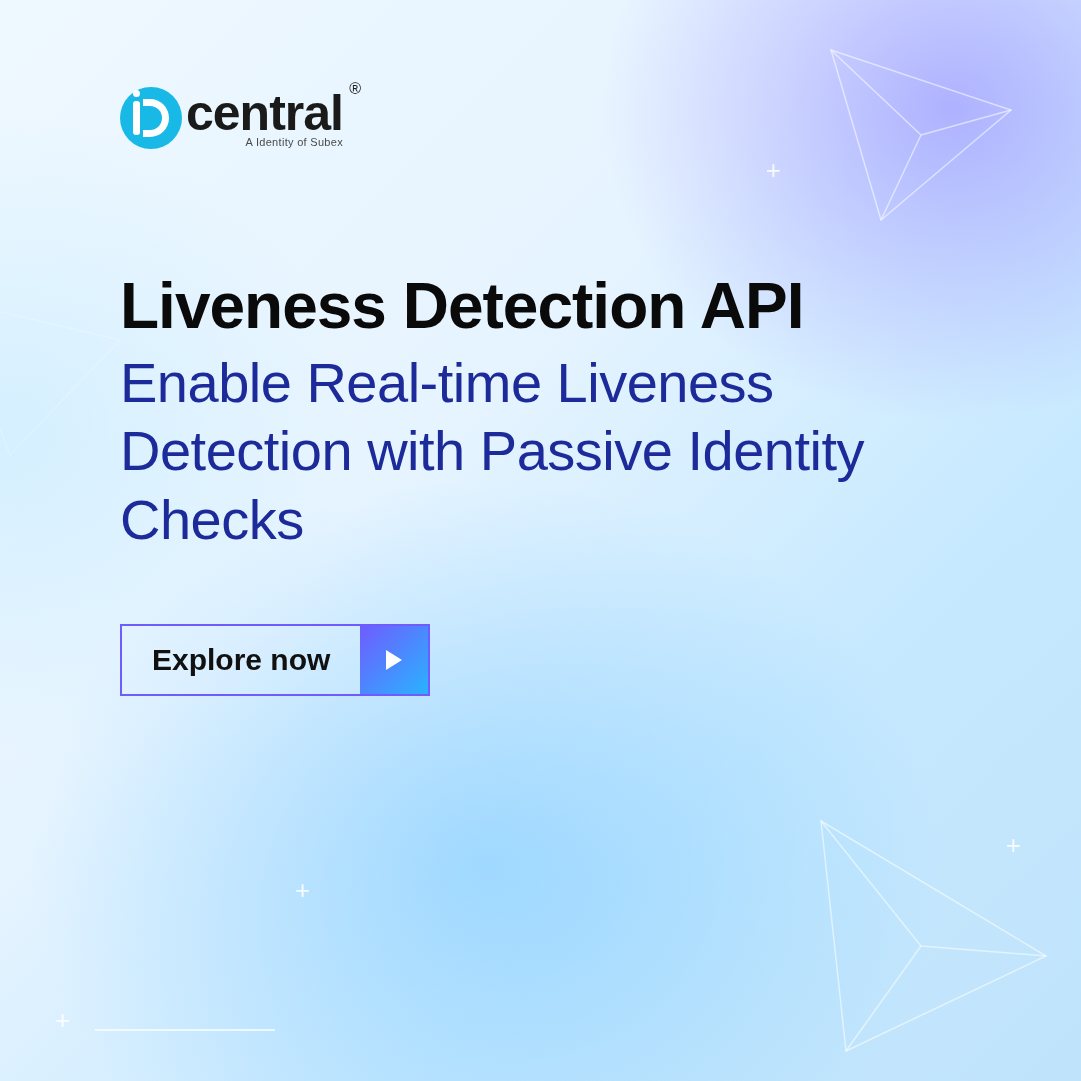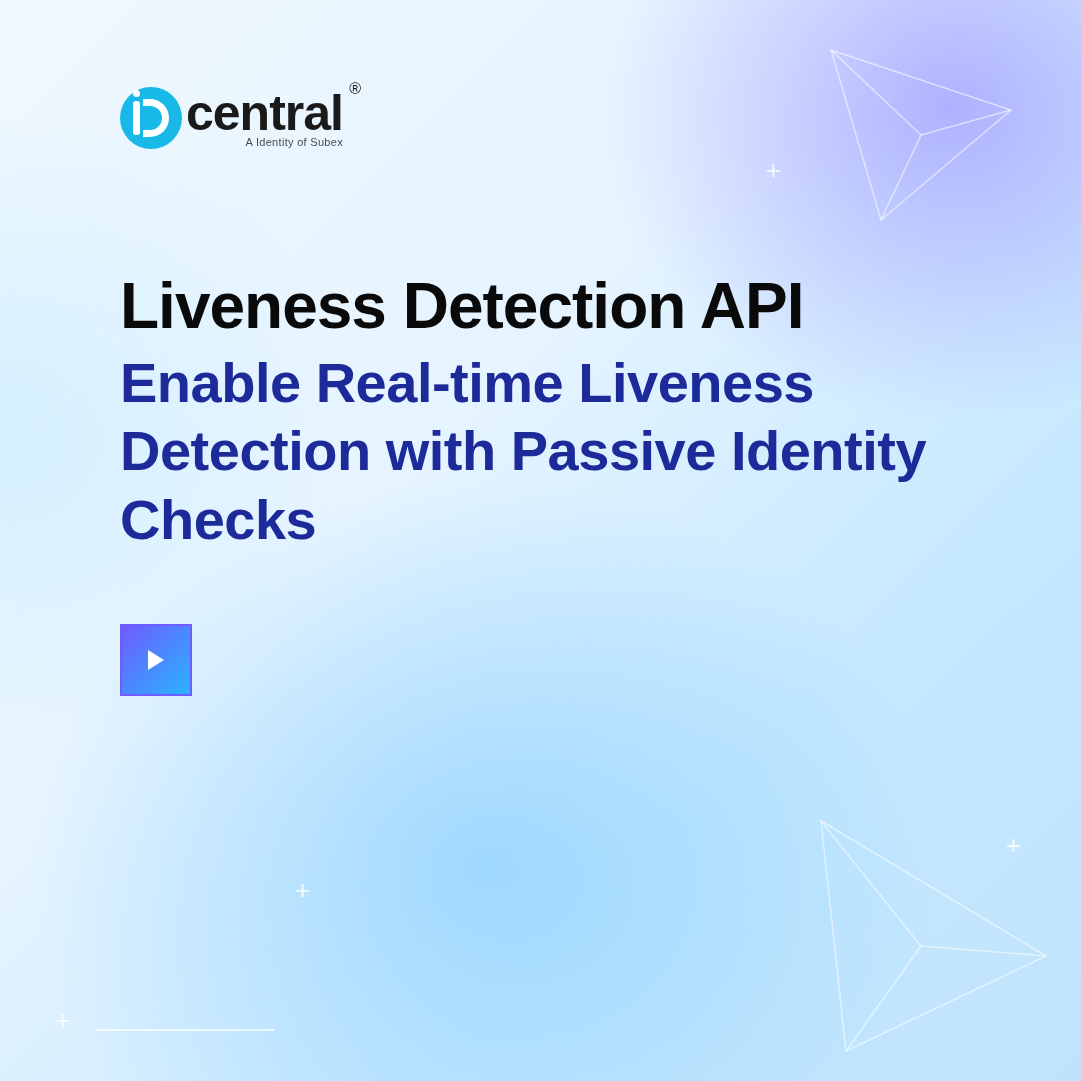--- a/index.html
+++ b/index.html
@@ -21,21 +21,21 @@
       display: flex; align-items: center; justify-content: center; gap: 3px;
     }
     .logo-i { width: 7px; height: 34px; background: #fff; border-radius: 3px; position: relative; }
     .logo-i::before { content:""; position:absolute; top:-11px; left:0; width:7px; height:7px; background:#fff; border-radius:50%; }
     .logo-d { width: 26px; height: 38px; border: 7px solid #fff; border-left: 0; border-radius: 0 20px 20px 0; }
     .logo-text { display:flex; flex-direction:column; margin-left:4px; }
     .logo-word { font-size: 50px; font-weight: 700; letter-spacing: -1px; color: #1a1a1a; line-height: 1; }
     .logo-reg { position:absolute; top:-8px; right:-18px; font-size:16px; color:#1a1a1a; }
     .logo-sub { font-size: 11px; color:#4a4a4a; text-align:right; margin-top:-2px; letter-spacing:0.3px; }
     .title { margin-top: 120px; font-size: 64px; font-weight: 700; color: #0a0a0a; letter-spacing: -1px; }
-    .subtitle { margin-top: 6px; font-size: 56px; font-weight: 700; color: #1c2a9a; line-height: 1.22; letter-spacing: -0.5px; }
+    .subtitle { margin-top: 6px; font-size: 56px; font-weight: 400; color: #1c2a9a; line-height: 1.22; letter-spacing: -0.5px; }
     .cta {
       margin-top: 70px; display: inline-flex; align-items: stretch; height: 72px;
       border: 2px solid #6f5cff; background: rgba(255,255,255,0.05);
       cursor: pointer;
     }
     .cta-label { padding: 0 30px; display:flex; align-items:center; font-size: 30px; font-weight: 700; color: #111; }
     .cta-icon { width: 68px; background: linear-gradient(135deg, #6f5cff, #29b3ff); display:flex; align-items:center; justify-content:center; }
     .cta-icon svg { width: 16px; height: 20px; fill: #fff; }
     .deco-plus { position:absolute; color: rgba(255,255,255,0.85); font-size: 26px; font-weight: 300; }
     .deco-line { position:absolute; background: rgba(255,255,255,0.7); height: 2px; }
@@ -81,19 +81,20 @@
         <span class="logo-reg">®</span>
       </div>
       <span class="logo-sub">A Identity of Subex</span>
     </div>
   </div>
 
   <h1 class="title">Liveness Detection API</h1>
   <h2 class="subtitle">Enable Real-time Liveness Detection with Passive Identity Checks</h2>
 
   <div class="cta">
+    <span class="cta-label">Explore now</span>
     <span class="cta-icon">
       <svg viewBox="0 0 16 20">
           <path d="M0 0 L16 10 L0 20 Z"></path>
         </svg>
     </span>
   </div>
 </div>
 
 </body></html>

